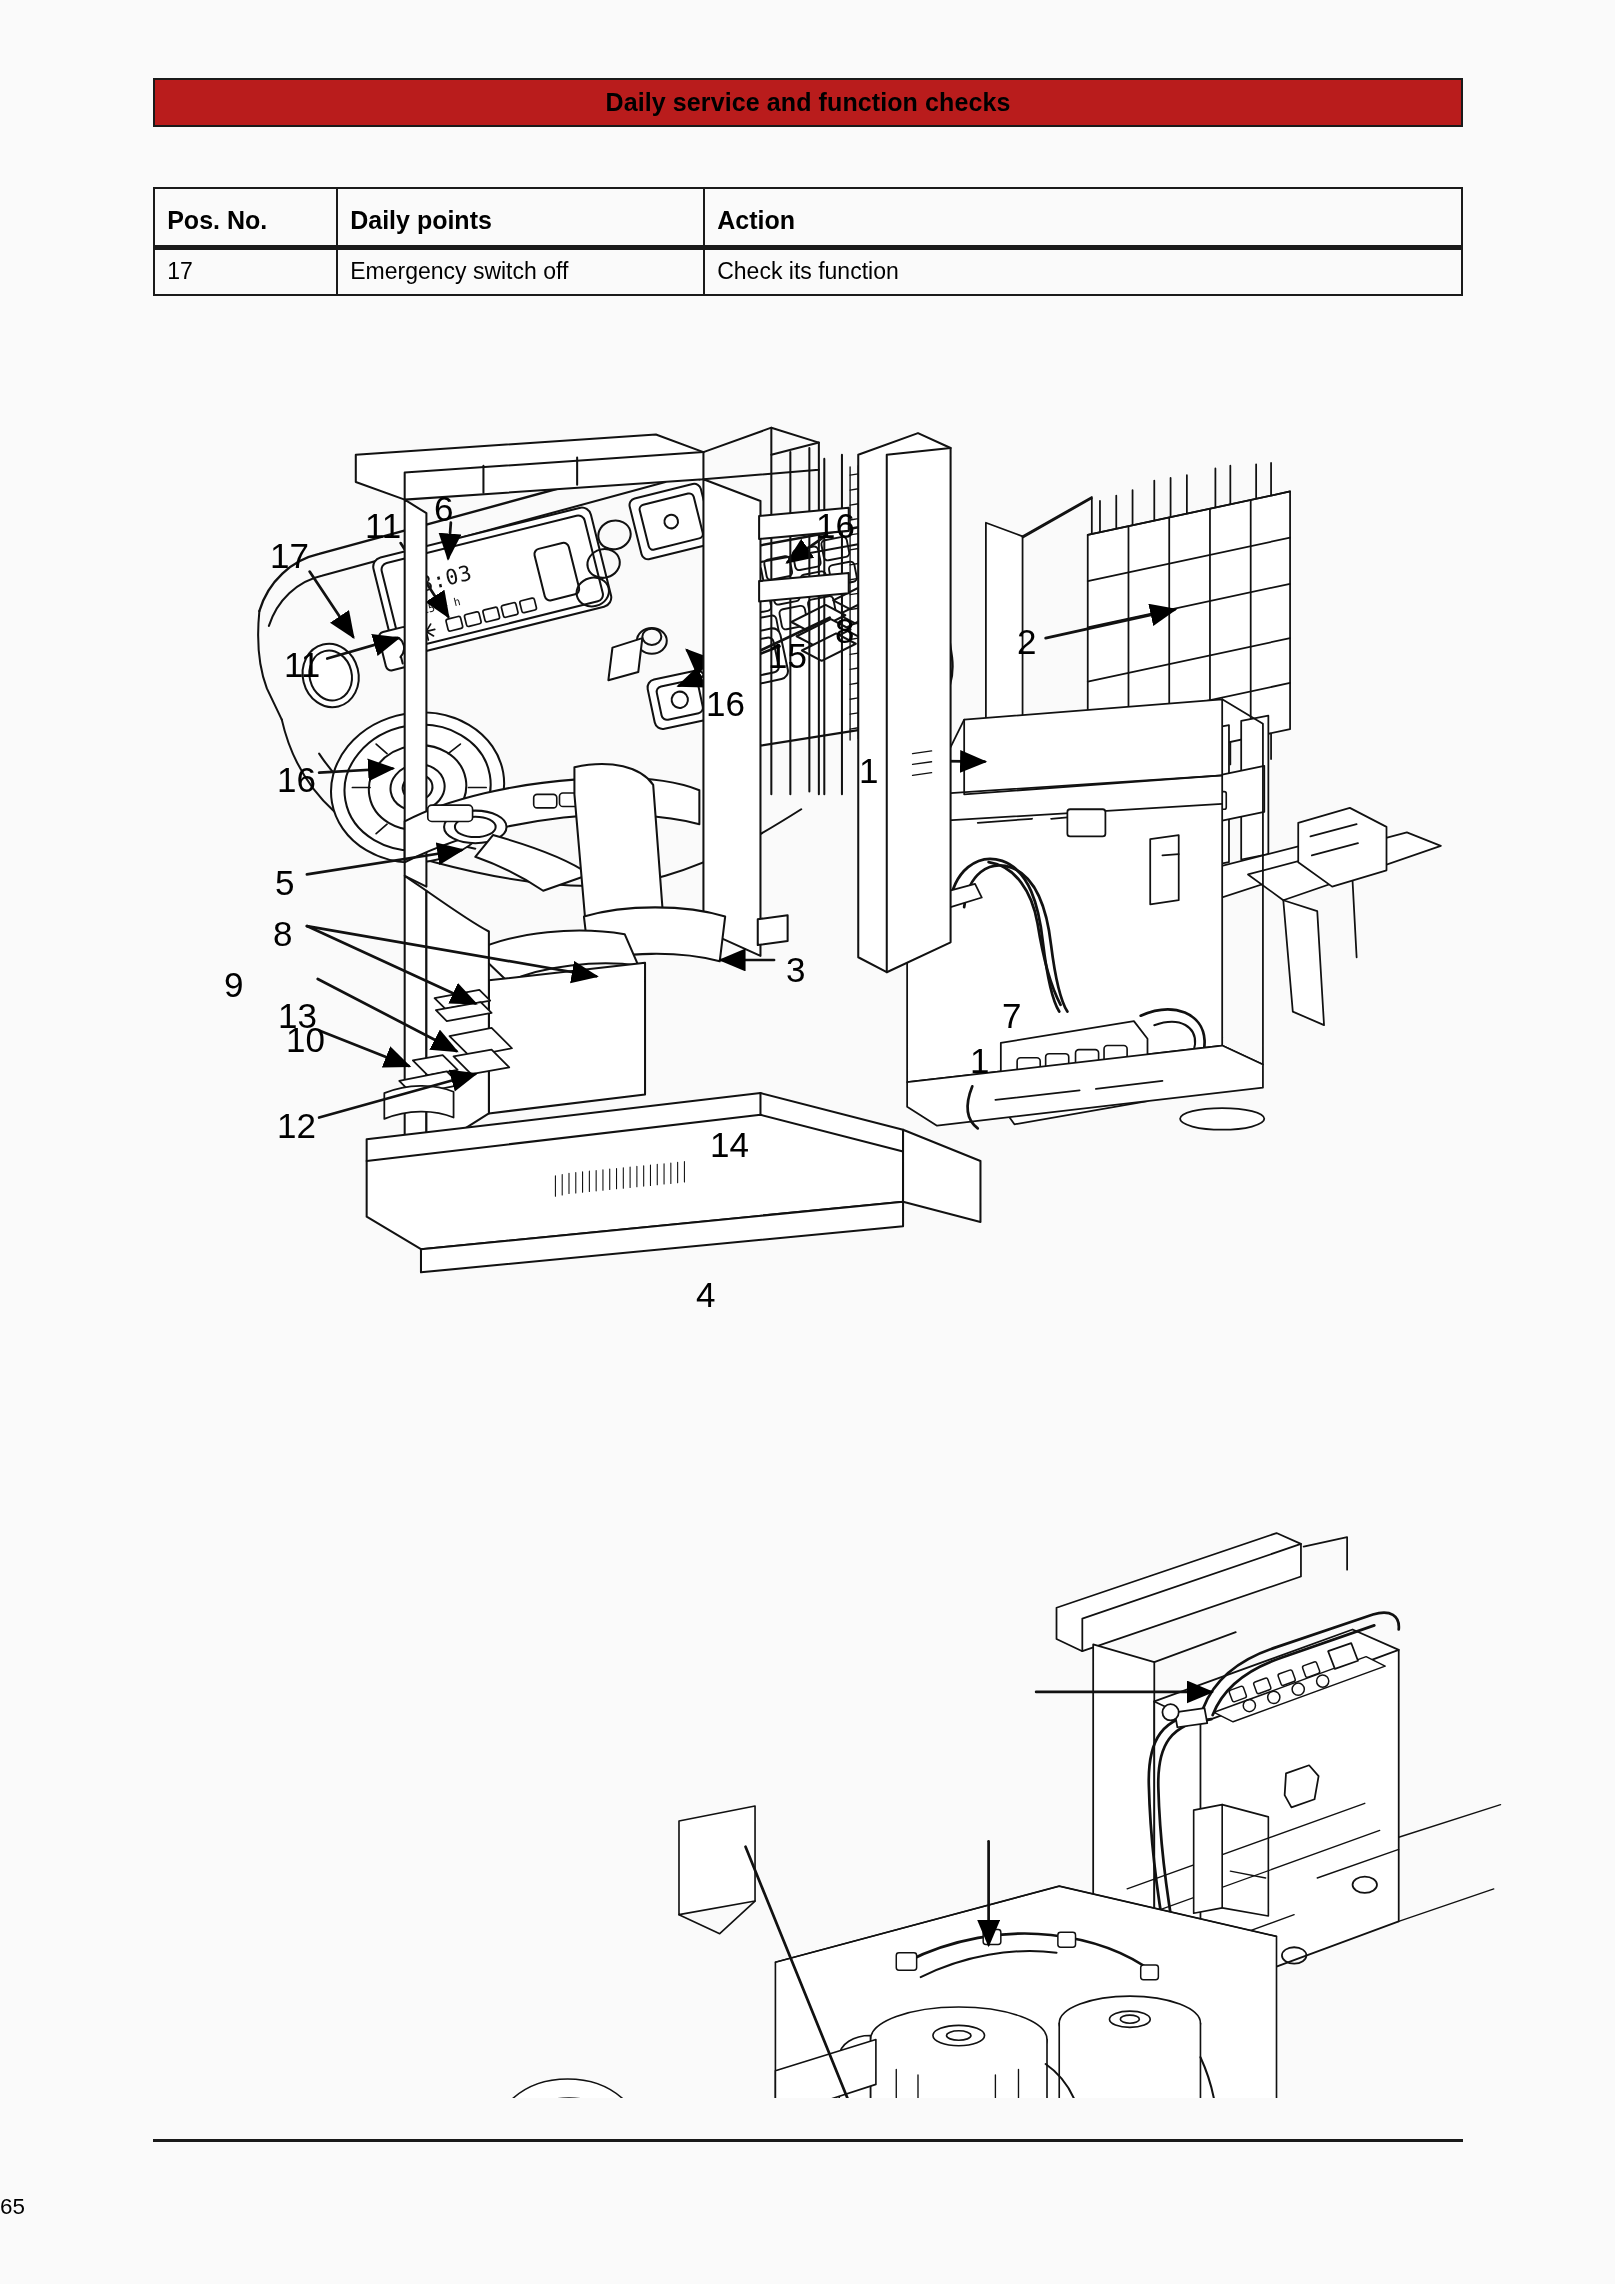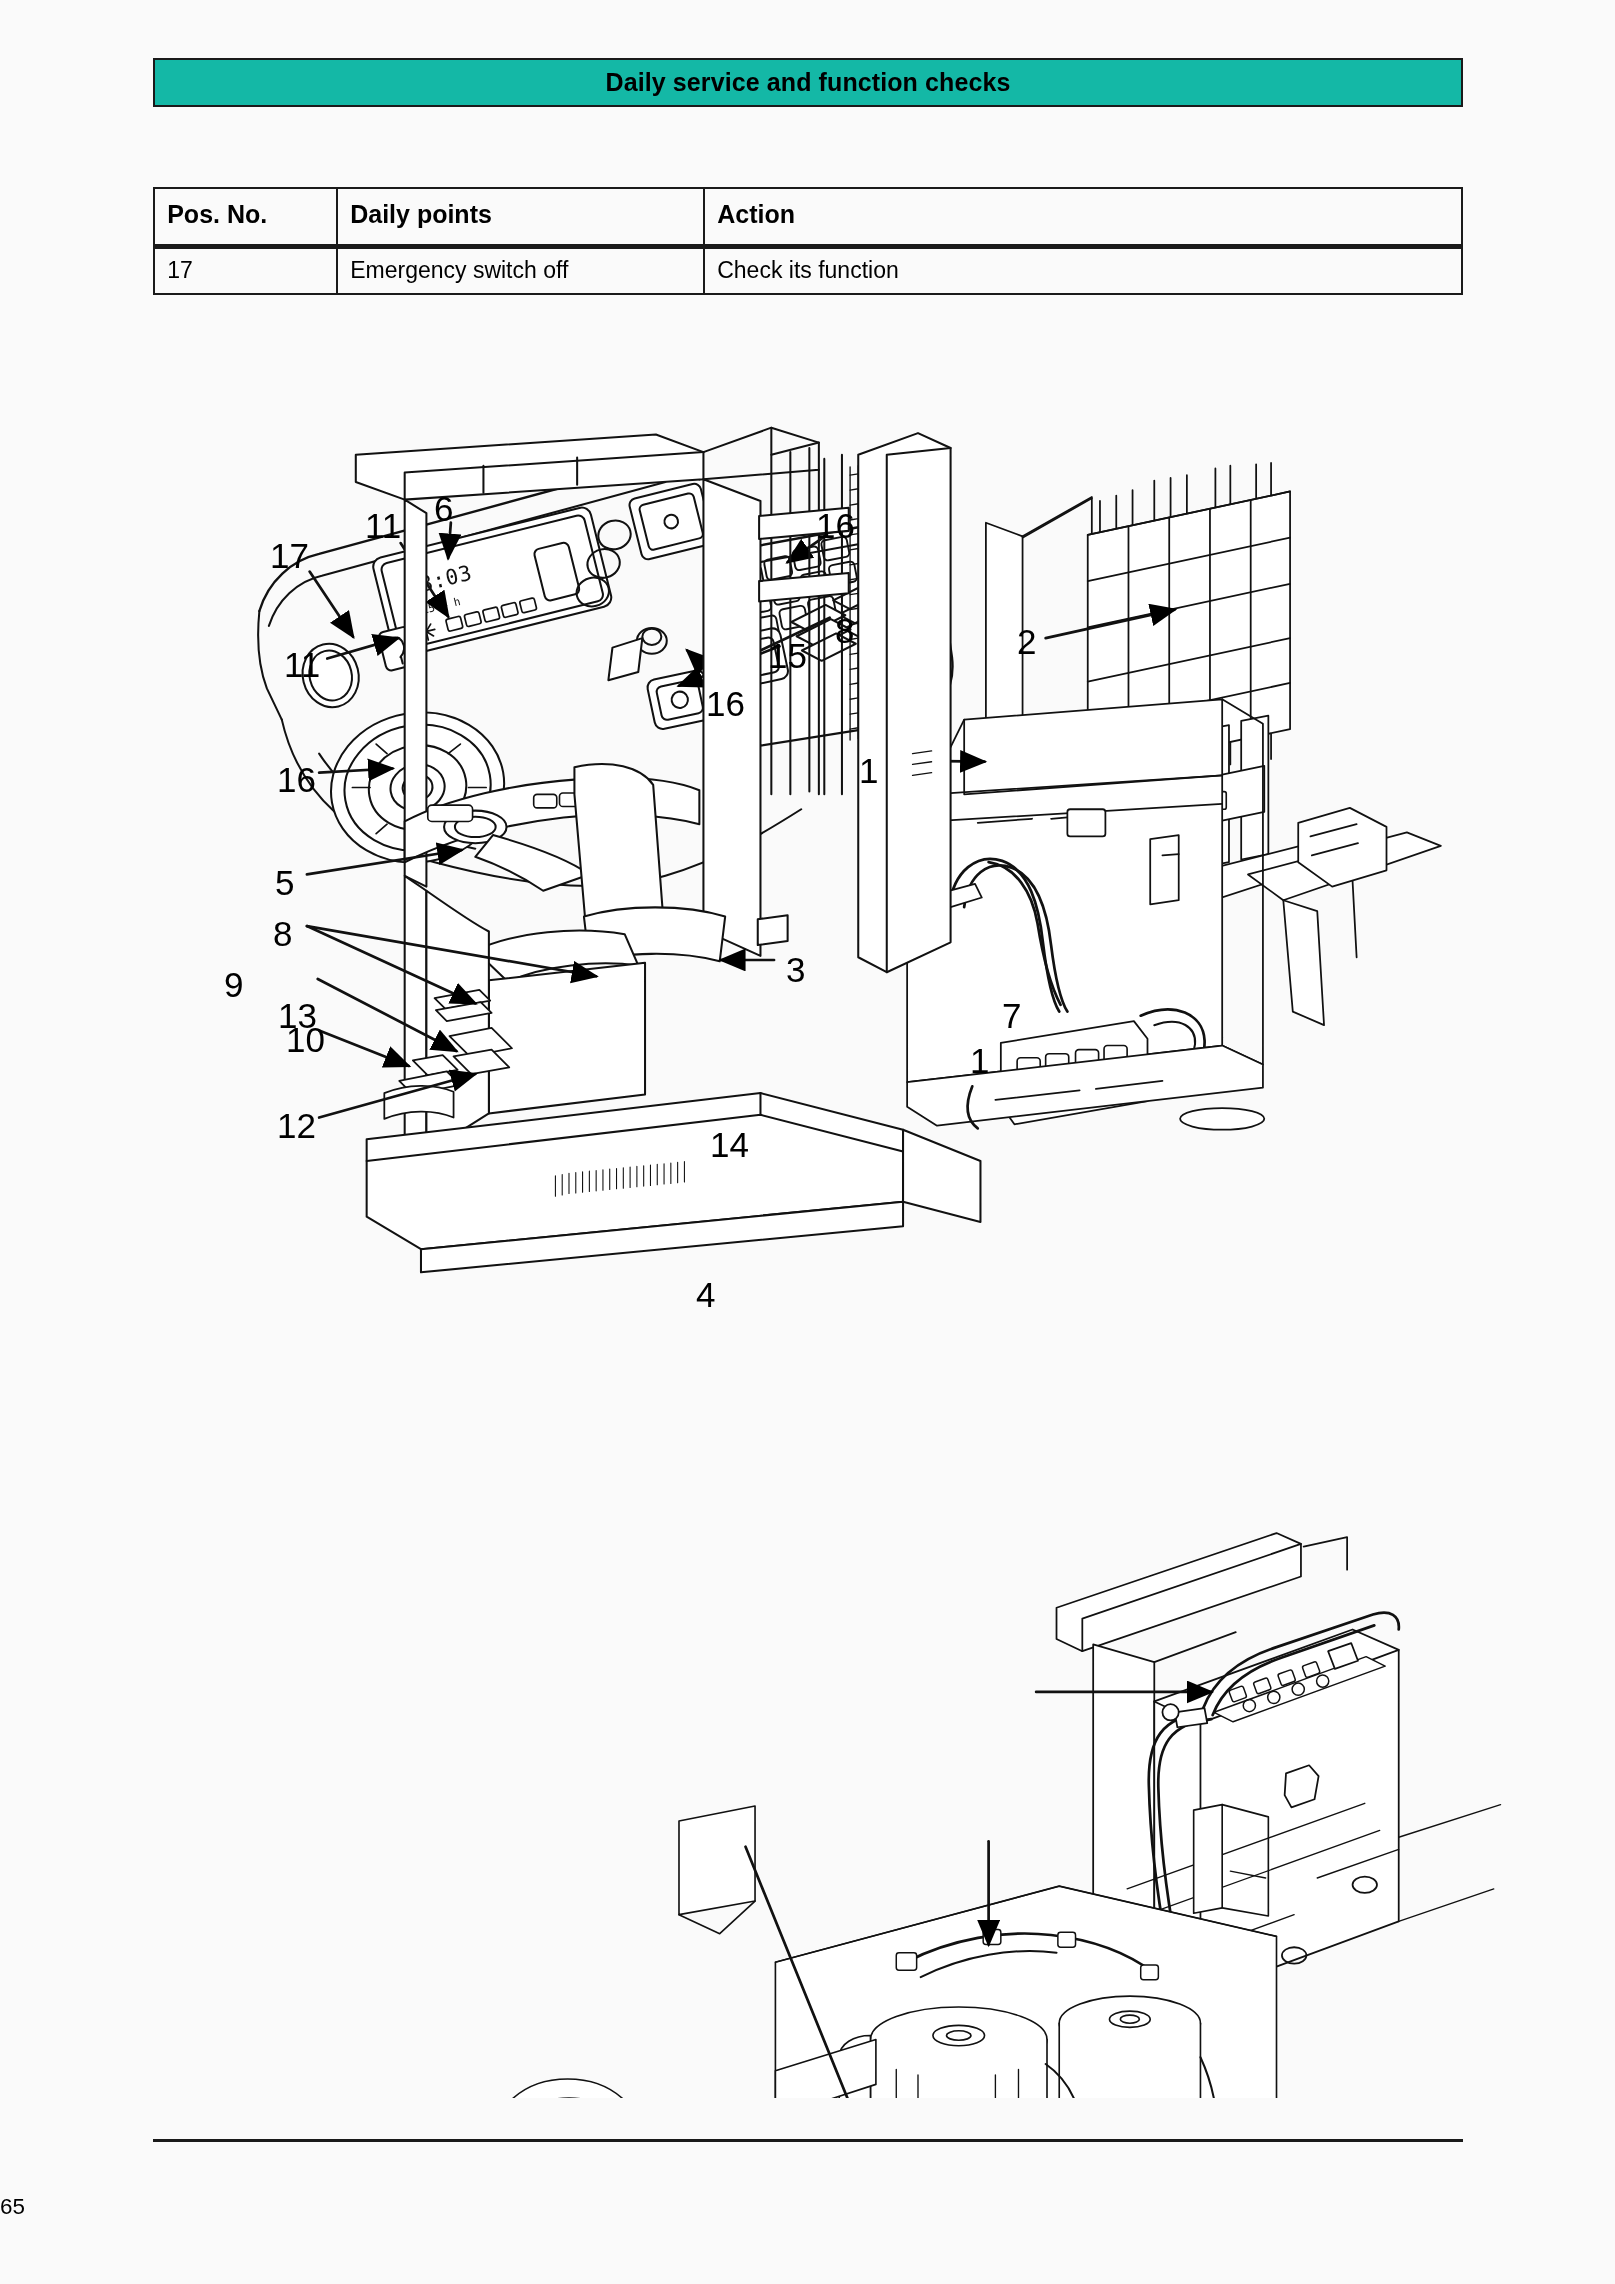--- a/index.html
+++ b/index.html
@@ -16,24 +16,24 @@
     width: 1616px;
     height: 2284px;
     background: #fafafa;
     overflow: hidden;
   }
 
   
   .title-bar {
     position: absolute;
     left: 153px;
-    top: 58px;
+    top: 78px;
     width: 1310px;
     height: 49px;
-    background: #14b8a6;
+    background: #b91c1c;
     border: 2px solid #1a1a1a;
     box-sizing: border-box;
     display: flex;
     align-items: center;
     justify-content: center;
   }
   .title-bar-text {
     font-size: 25px;
     font-weight: bold;
     letter-spacing: 0.1px;
@@ -57,21 +57,21 @@
     font-size: 23px;
     font-weight: normal;
     box-sizing: border-box;
   }
   .check-table thead th {
     font-size: 25px;
     font-weight: bold;
     border-top: 2.7px solid #1a1a1a;
     border-bottom: 5.4px solid #1a1a1a;
     height: 58px;
-    padding-top: 11px;
+    padding-top: 17px;
   }
   .check-table tbody td {
     border-bottom: 2px solid #1a1a1a;
     height: 45px;
   }
   .col-pos { width: 183px; }
   .col-check { width: 367px; }
   .col-action { width: auto; }
 
   

